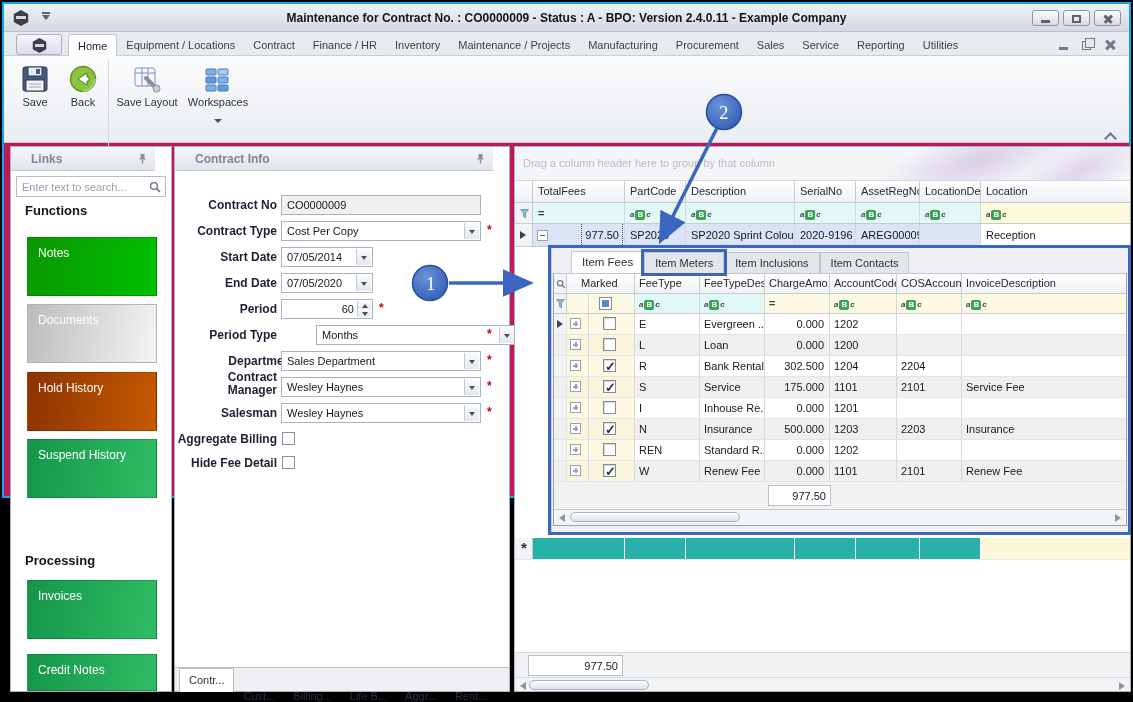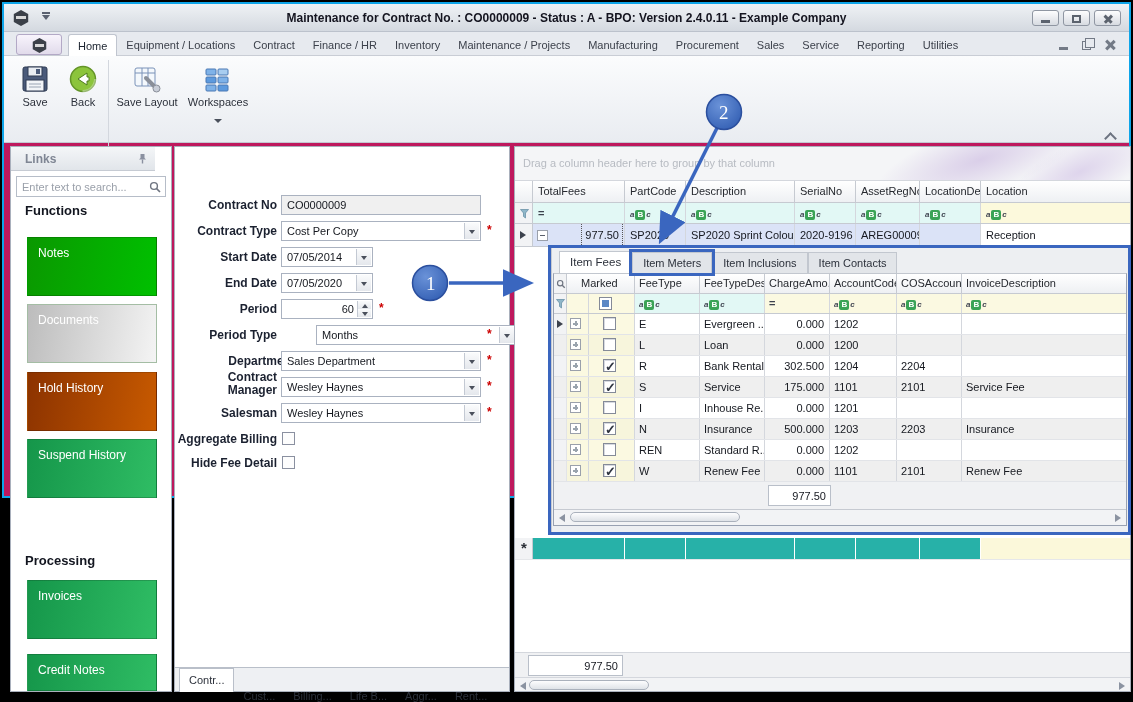--- a/index.html
+++ b/index.html
@@ -57,21 +57,21 @@
   .rgroup { position:absolute; top:0; height:13px; font-size:11px; color:#9aa0ab; text-align:center; border-top:1px solid #d8dce2; }
   .rg-process { left:6px; width:100px; } .rg-format { left:110px; width:138px; }
   .rg-launcher { position:absolute; right:2px; bottom:2px; width:0; height:0; border-left:5px solid transparent; border-bottom:5px solid #a8aeb9; cursor:pointer; }
   .ribbon-chevron { position:absolute; right:14px; top:76px; width:9px; height:6px; cursor:pointer; }
   .ribbon-chevron::before { content:""; position:absolute; left:0; top:2px; width:7px; height:7px; border-top:2px solid #6c7380; border-left:2px solid #6c7380; transform:rotate(45deg); }
 
   
   .panel { position:absolute; background:#fff; border:1px solid #a9b0bc; }
   .panel-header { position:absolute; left:0; top:0; right:16px; height:24px;
     background:linear-gradient(#f4f6f8,#e1e5ea); border-bottom:1px solid #c6cbd3;
-    font-size:12px; font-weight:bold; color:#7f8694; line-height:24px; padding-left:14px; }
+    font-size:12px; font-weight:bold; color:#7f8694; line-height:24px; padding-left:20px; }
   .pin-svg { position:absolute; right:7px; top:6px; cursor:pointer; }
 
   
   #links-panel { left:6px; top:142px; width:162px; height:546px; }
   .search-box { position:absolute; left:5px; top:29px; width:150px; height:21px; border:1px solid #b6bdc8; background:#fff; }
   .search-box input { width:100%; height:100%; border:none; outline:none; font-size:11px; color:#444; padding:0 20px 0 5px; font-family:"Liberation Sans",sans-serif; background:transparent; }
   .search-box input::placeholder { color:#9aa0aa; }
   .search-mag { position:absolute; right:4px; top:4px; }
   .side-heading { position:absolute; left:14px; font-size:13px; font-weight:bold; color:#12151f; }
   .side-btn { position:absolute; left:16px; width:130px; color:#fff; font-size:12px; padding:8px 0 0 10px; cursor:pointer; border:1px solid rgba(0,0,0,.18); }
@@ -141,21 +141,21 @@
   .abc .lc::before { content:"c"; color:#3f4450; font-weight:bold; }
   .row-arrow { position:absolute; left:5px; top:7px; width:0; height:0; border-top:4px solid transparent; border-bottom:4px solid transparent; border-left:6px solid #3c424d; }
   .expbox { display:inline-block; width:11px; height:11px; border:1px solid #9aa0ab; background:#fff; position:relative; cursor:pointer; flex:none; }
   .expbox::before { content:""; position:absolute; left:2px; top:4px; width:5px; height:1.5px; background:#5a606c; }
   .expbox.plus::after { content:""; position:absolute; left:4px; top:2px; width:1.5px; height:5px; background:#9aa4ae; }
   .expbox.plus::before { background:#9aa4ae; }
   .funnel { position:absolute; left:5px; top:6px; }
 
   
   .detail-bg { position:absolute; left:36px; top:100px; width:580px; height:288px; background:#edeff2; border-left:1px solid #c6cad1; }
-  .dtab-strip { position:absolute; left:44px; top:104px; height:22px; display:flex; z-index:2; }
+  .dtab-strip { position:absolute; left:56px; top:104px; height:22px; display:flex; z-index:2; }
   .dtab { padding:0 10px; font-size:11px; line-height:20px; height:21px; background:#e2e5e9; border:1px solid #c2c7cf; border-bottom:none; color:#2c313b; margin-top:1px; cursor:pointer; white-space:nowrap; }
   .dtab.active { background:#fff; height:22px; margin-top:0; font-size:11.5px; }
   .dtab.highlighted { box-shadow:0 0 0 3px #3a66bf; position:relative; z-index:3; }
 
   .subgrid { position:absolute; left:38px; top:126px; width:574px; background:#fff; border:1px solid #98a1b2; border-top:1px solid #c2c7cf; z-index:1; }
   .sg-hrow { display:flex; height:20px; background:linear-gradient(#ffffff,#eef0f3); border-bottom:1px solid #c6cad1; }
   .sg-ind { width:13px; flex:none; border-right:1px solid #c6cad1; position:relative; background:#f2f3f5; }
   .sg-cols { display:flex; flex:1; }
   .sg-cols .hcell { border-right:1px solid #c6cad1; font-size:11px; color:#26292f; line-height:19px; padding-left:4px; overflow:hidden; white-space:nowrap; cursor:pointer; flex:none; }
   .sg-cols .hcell:nth-of-type(1){width:68px; text-align:left; padding-left:14px;}
@@ -329,20 +329,27 @@
         </div>
     <div class="side-heading" style="top:406px;">Processing</div>
     <div>
 
     <div class="side-btn proc emerald current" style="top: 433px; height: 59px;"><span>Invoices</span></div>
           <div class="side-btn proc emerald alt" style="top: 507px; height: 37px;"><span>Credit Notes</span></div>
         </div>
   </div>
 
   <div class="panel" id="contract-panel">
+    <div class="panel-header">
+      <span>Contract Info</span>
+      <svg class="pin-svg" width="11" height="11" viewBox="0 0 11 11">
+        <path d="M3.5 1 h4 v4 l1.5 1.5 h-7 L3.5 5 Z" fill="#8a90a0"></path>
+            <line x1="5.5" y1="6.5" x2="5.5" y2="10.5" stroke="#8a90a0" stroke-width="1.4"></line>
+      </svg>
+    </div>
 
     <div class="cfield-label" style="top:48px; left:0;">Contract No</div>
     <div class="cinput readonly wide" style="top:48px;">CO0000009</div>
 
     <div class="cfield-label" style="top:74px; left:0;">Contract Type</div>
     <div class="cinput wide" style="top:74px;"><span>Cost Per Copy</span><span class="combo-btn"></span></div>
     <span class="req" style="left:312px; top:76px;">*</span>
 
     <div class="cfield-label" style="top:100px; left:0;">Start Date</div>
     <div class="cinput narrow" style="top:100px;"><span>07/05/2014</span><span class="combo-btn"></span></div>

